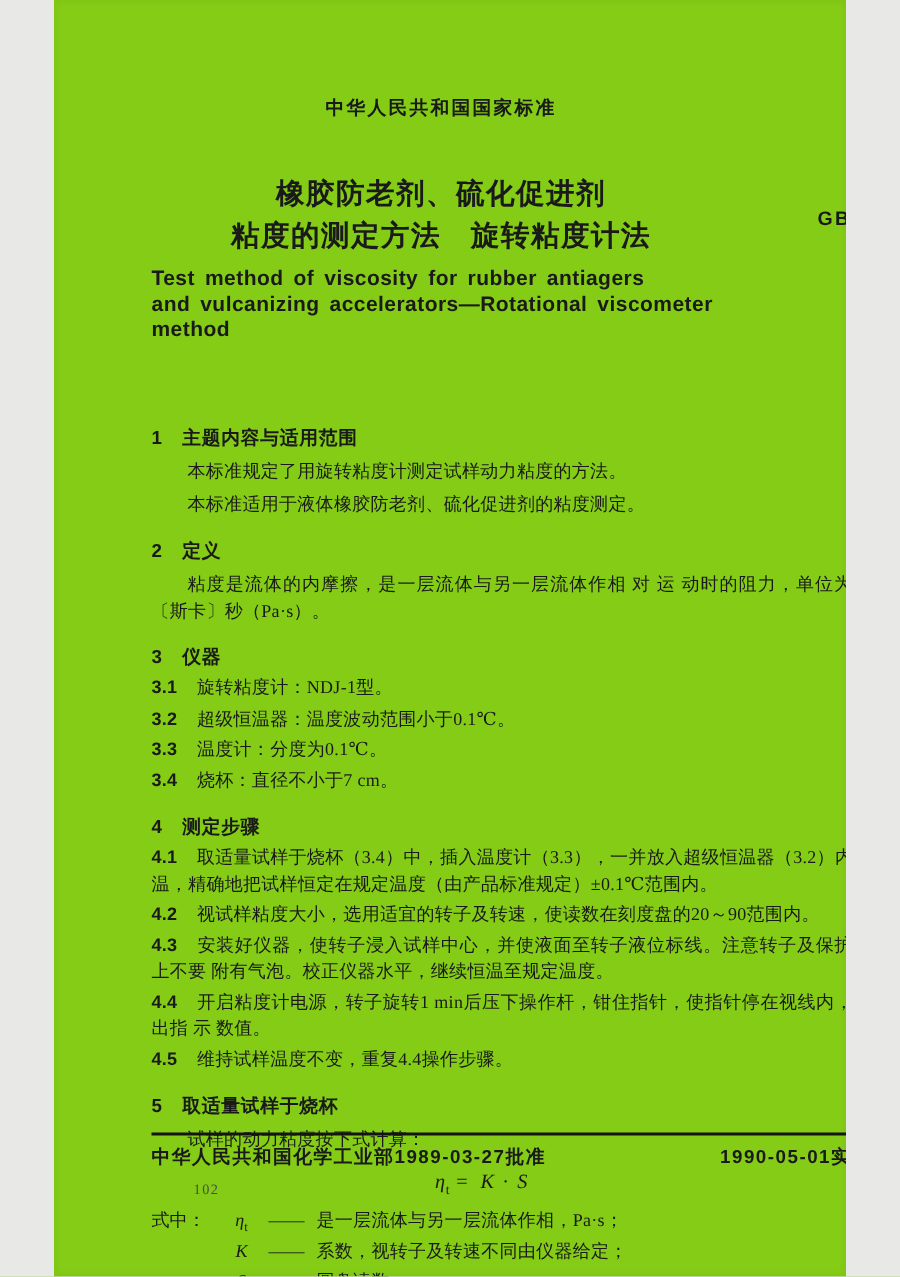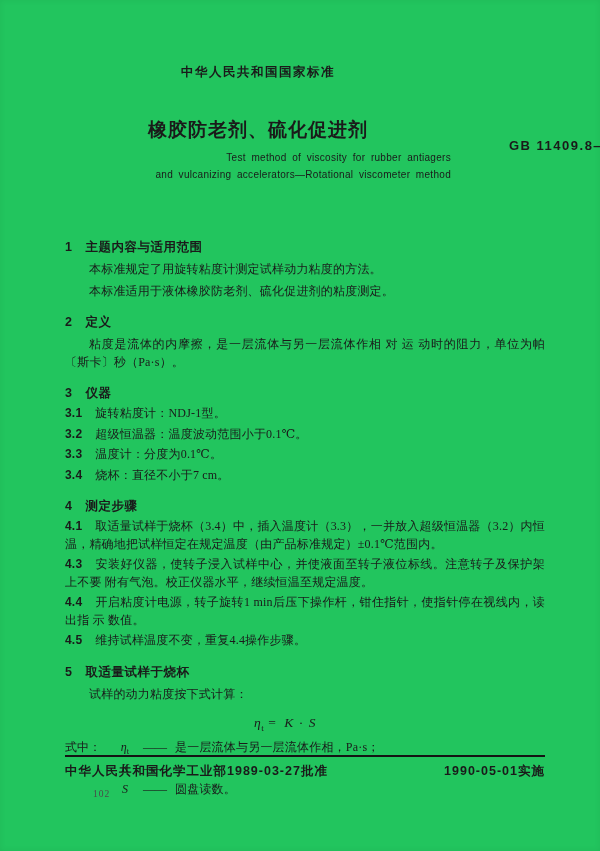--- a/index.html
+++ b/index.html
@@ -1,20 +1,20 @@
 <!DOCTYPE html>
 <html><head>
 <meta charset="utf-8">
 <style>
   html, body { margin:0; padding:0; background:#e8e8e6; }
   .page {
     position:relative;
-    width:600px; height:851px;
+    width:528px; height:851px;
     margin:0 auto;
-    background:#22c55e;
+    background:#84cc16;
     color:#1a1a1a;
     font-family:"Liberation Serif","DejaVu Serif",serif;
     overflow:hidden;
     box-shadow:inset 0 0 6px rgba(0,0,0,0.06);
   }
   .content { position:absolute; left:65px; top:0; width:480px; }
 
   
   .std-label {
     margin-top:64px; width:386px; text-align:center;
@@ -27,23 +27,23 @@
     font-family:"Liberation Sans","DejaVu Sans",sans-serif;
     font-weight:700; font-size:19px; letter-spacing:1px; line-height:28px;
   }
   .title-cn.first { margin-top:36px; }
   .gb-number {
     position:absolute; left:444px; top:138px; white-space:nowrap;
     font-family:"Liberation Sans","DejaVu Sans",sans-serif;
     font-weight:700; font-size:13px; letter-spacing:1.5px;
   }
   .title-en {
-    width:386px; text-align:right;
+    width:386px; text-align:left;
     font-family:"Liberation Sans","DejaVu Sans",sans-serif;
-    font-weight:400; font-size:10px; letter-spacing:0.3px; word-spacing:2.5px;
+    font-weight:700; font-size:14px; letter-spacing:0.3px; word-spacing:2.5px;
     line-height:17px;
   }
   .title-en.first { margin-top:5px; }
 
   
   .sec-heading {
     font-family:"Liberation Sans","DejaVu Sans",sans-serif;
     font-weight:700; font-size:12.5px; letter-spacing:0.5px;
     margin-top:14px; line-height:17px;
   }
@@ -91,20 +91,21 @@
 </head>
 <body>
 
 <div class="page">
   <div class="content">
 
     <div class="std-label">中华人民共和国国家标准</div>
 
     <div class="title-block">
       <div class="title-cn first">橡胶防老剂、硫化促进剂</div>
+      <div class="title-cn">粘度的测定方法　旋转粘度计法</div>
       <div class="title-en first">Test method of viscosity for rubber antiagers</div>
       <div class="title-en">and vulcanizing accelerators—Rotational viscometer method</div>
     </div>
 
     <div class="gb-number">GB 11409.8—89</div>
 
     <div class="sec-heading first">
       <span class="sec-num">1</span><span>主题内容与适用范围</span>
     </div>
     <p class="para">本标准规定了用旋转粘度计测定试样动力粘度的方法。</p>
@@ -120,20 +121,21 @@
     </div>
     <p class="clause"><span class="clause-num">3.1</span><span>旋转粘度计：NDJ-1型。</span></p>
     <p class="clause"><span class="clause-num">3.2</span><span>超级恒温器：温度波动范围小于0.1℃。</span></p>
     <p class="clause"><span class="clause-num">3.3</span><span>温度计：分度为0.1℃。</span></p>
     <p class="clause"><span class="clause-num">3.4</span><span>烧杯：直径不小于7 cm。</span></p>
 
     <div class="sec-heading">
       <span class="sec-num">4</span><span>测定步骤</span>
     </div>
     <p class="clause"><span class="clause-num">4.1</span><span>取适量试样于烧杯（3.4）中，插入温度计（3.3），一并放入超级恒温器（3.2）内恒温，精确地把试样恒定在规定温度（由产品标准规定）±0.1℃范围内。</span></p>
+    <p class="clause"><span class="clause-num">4.2</span><span>视试样粘度大小，选用适宜的转子及转速，使读数在刻度盘的20～90范围内。</span></p>
     <p class="clause"><span class="clause-num">4.3</span><span>安装好仪器，使转子浸入试样中心，并使液面至转子液位标线。注意转子及保护架上不要 附有气泡。校正仪器水平，继续恒温至规定温度。</span></p>
     <p class="clause"><span class="clause-num">4.4</span><span>开启粘度计电源，转子旋转1 min后压下操作杆，钳住指针，使指针停在视线内，读出指 示 数值。</span></p>
     <p class="clause"><span class="clause-num">4.5</span><span>维持试样温度不变，重复4.4操作步骤。</span></p>
 
     <div class="sec-heading">
       <span class="sec-num">5</span><span>取适量试样于烧杯</span>
     </div>
     <p class="para">试样的动力粘度按下式计算：</p>
 
     <div class="formula">
@@ -144,20 +146,21 @@
       <div class="legend-row">
         <span>式中：</span>
         <span class="legend-sym"><span>η</span><sub>t</sub></span>
         <span>——</span>
         <span class="legend-desc">是一层流体与另一层流体作相，Pa·s；</span>
       </div>
       <div class="legend-row">
         <span></span>
         <span class="legend-sym"><span>K</span><sub></sub></span>
         <span>——</span>
+        <span class="legend-desc">系数，视转子及转速不同由仪器给定；</span>
       </div>
       <div class="legend-row">
         <span></span>
         <span class="legend-sym"><span>S</span><sub></sub></span>
         <span>——</span>
         <span class="legend-desc">圆盘读数。</span>
       </div>
     </div>
 
   </div>

